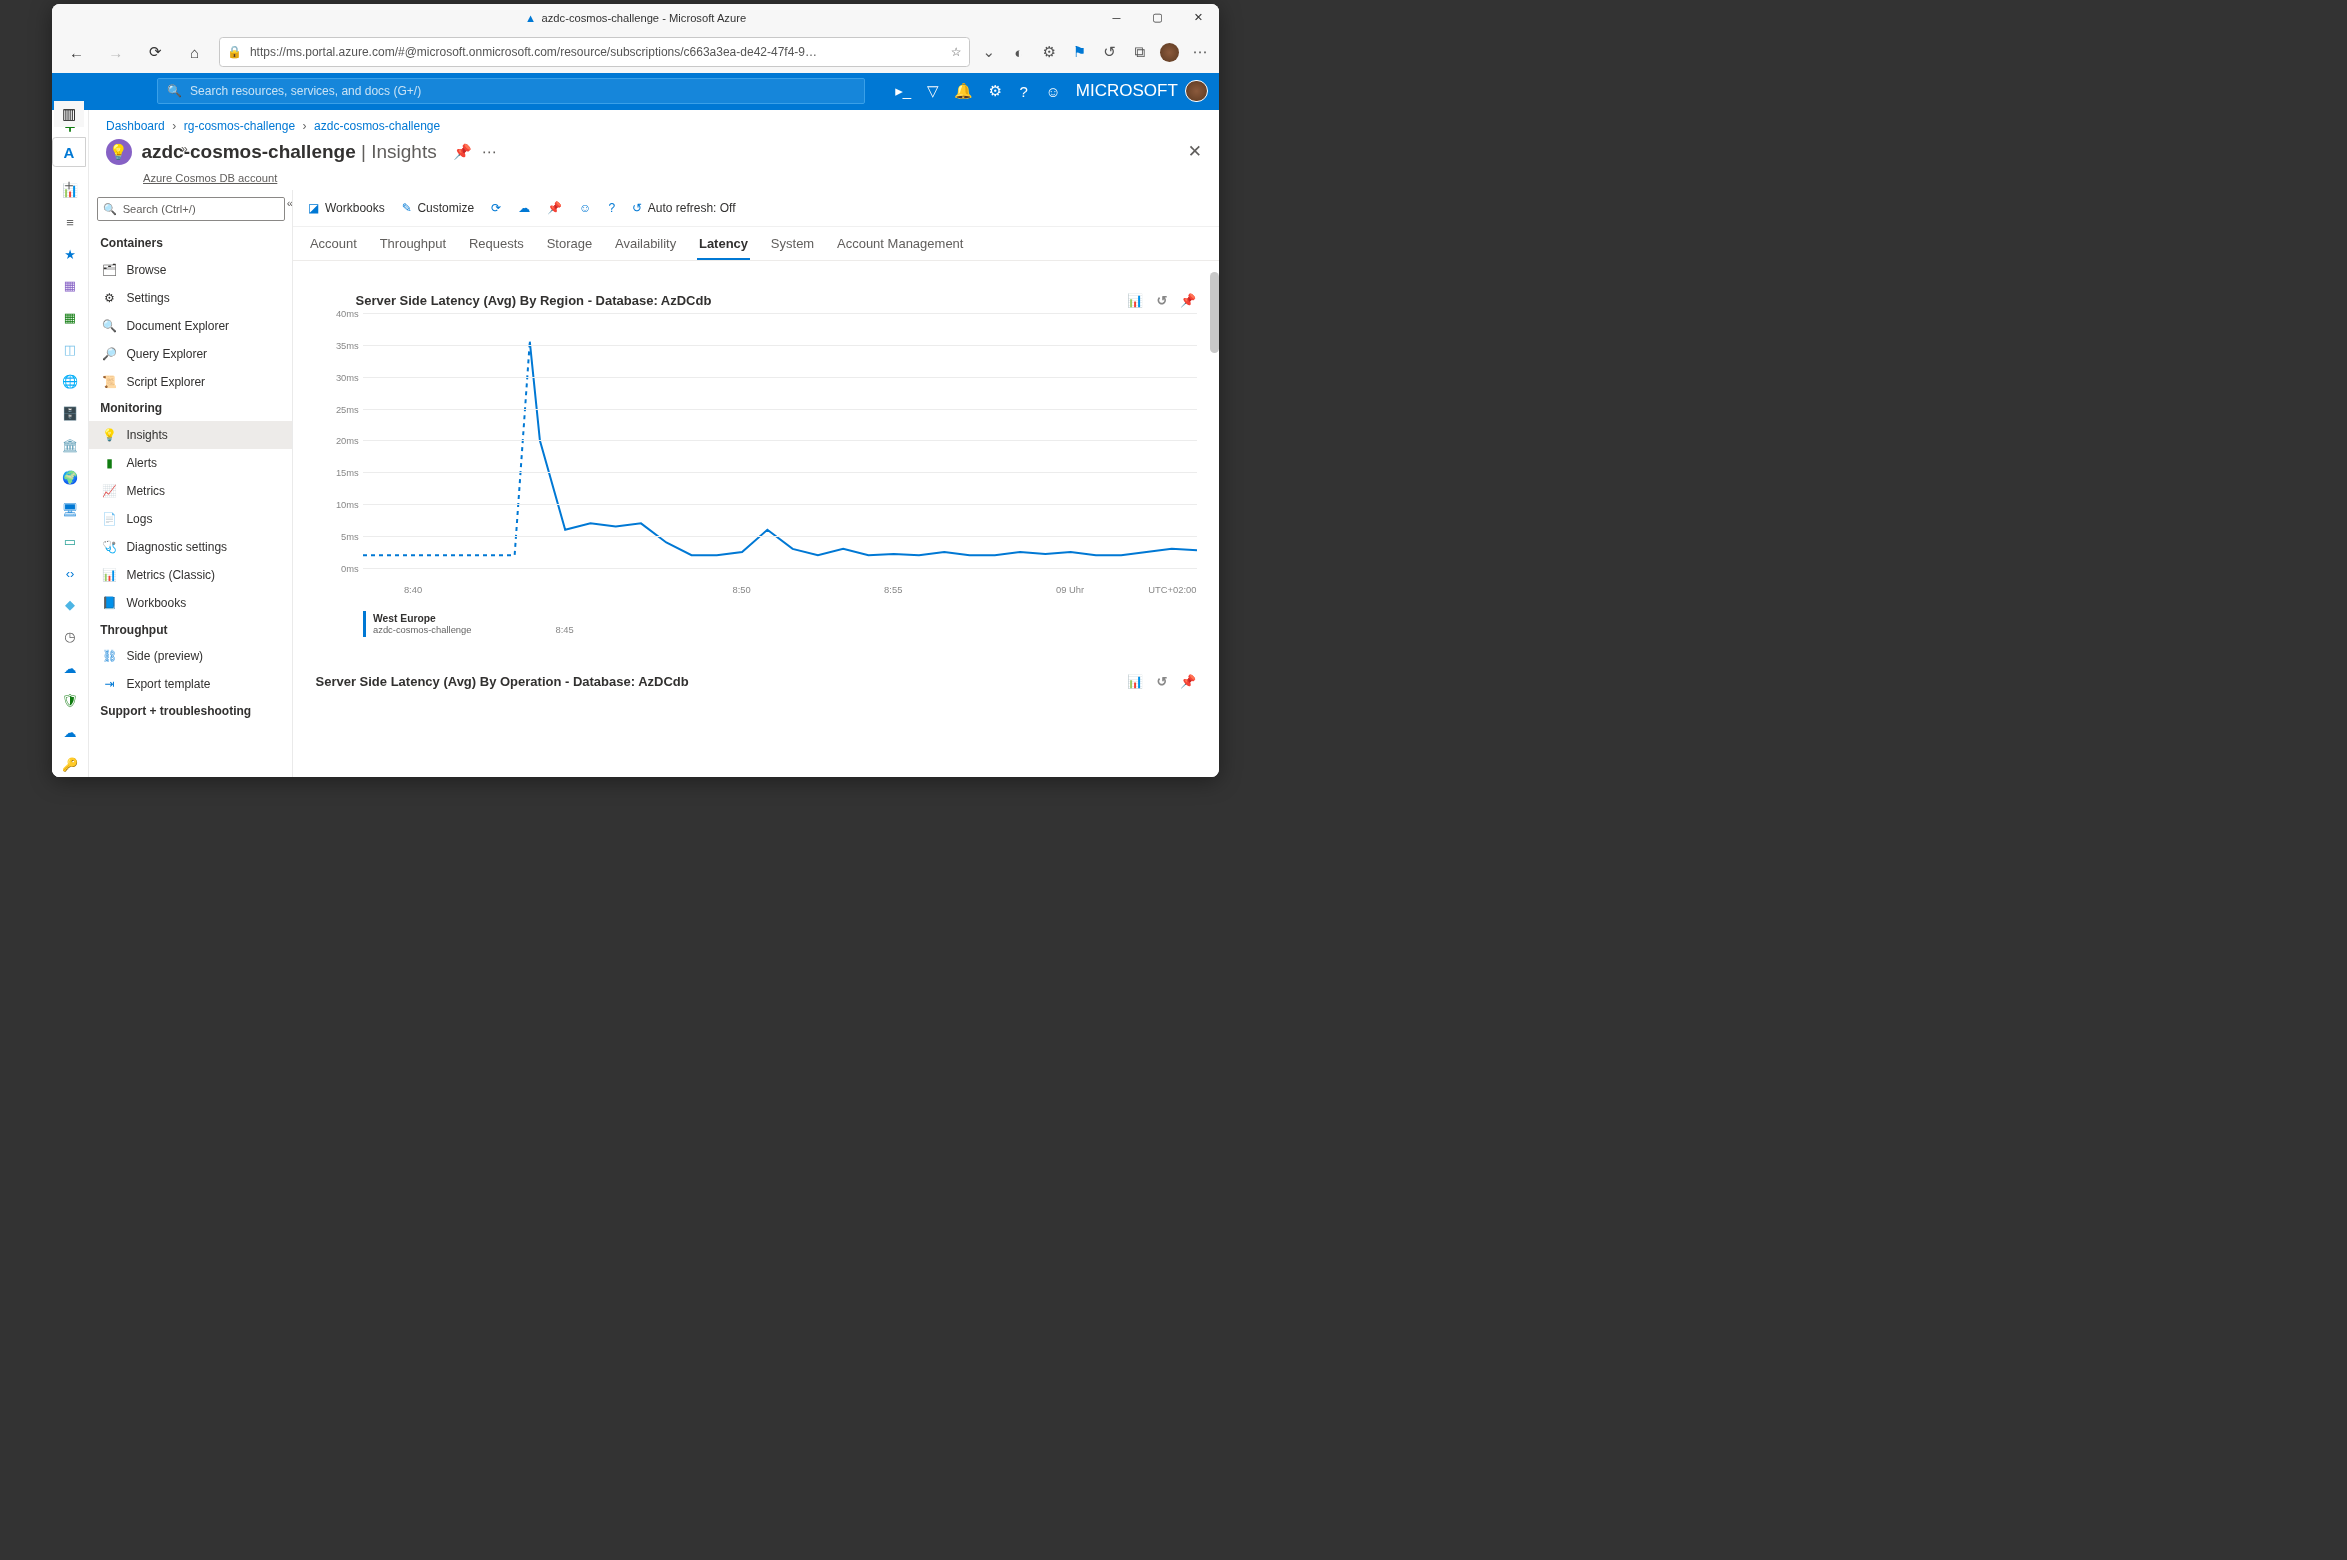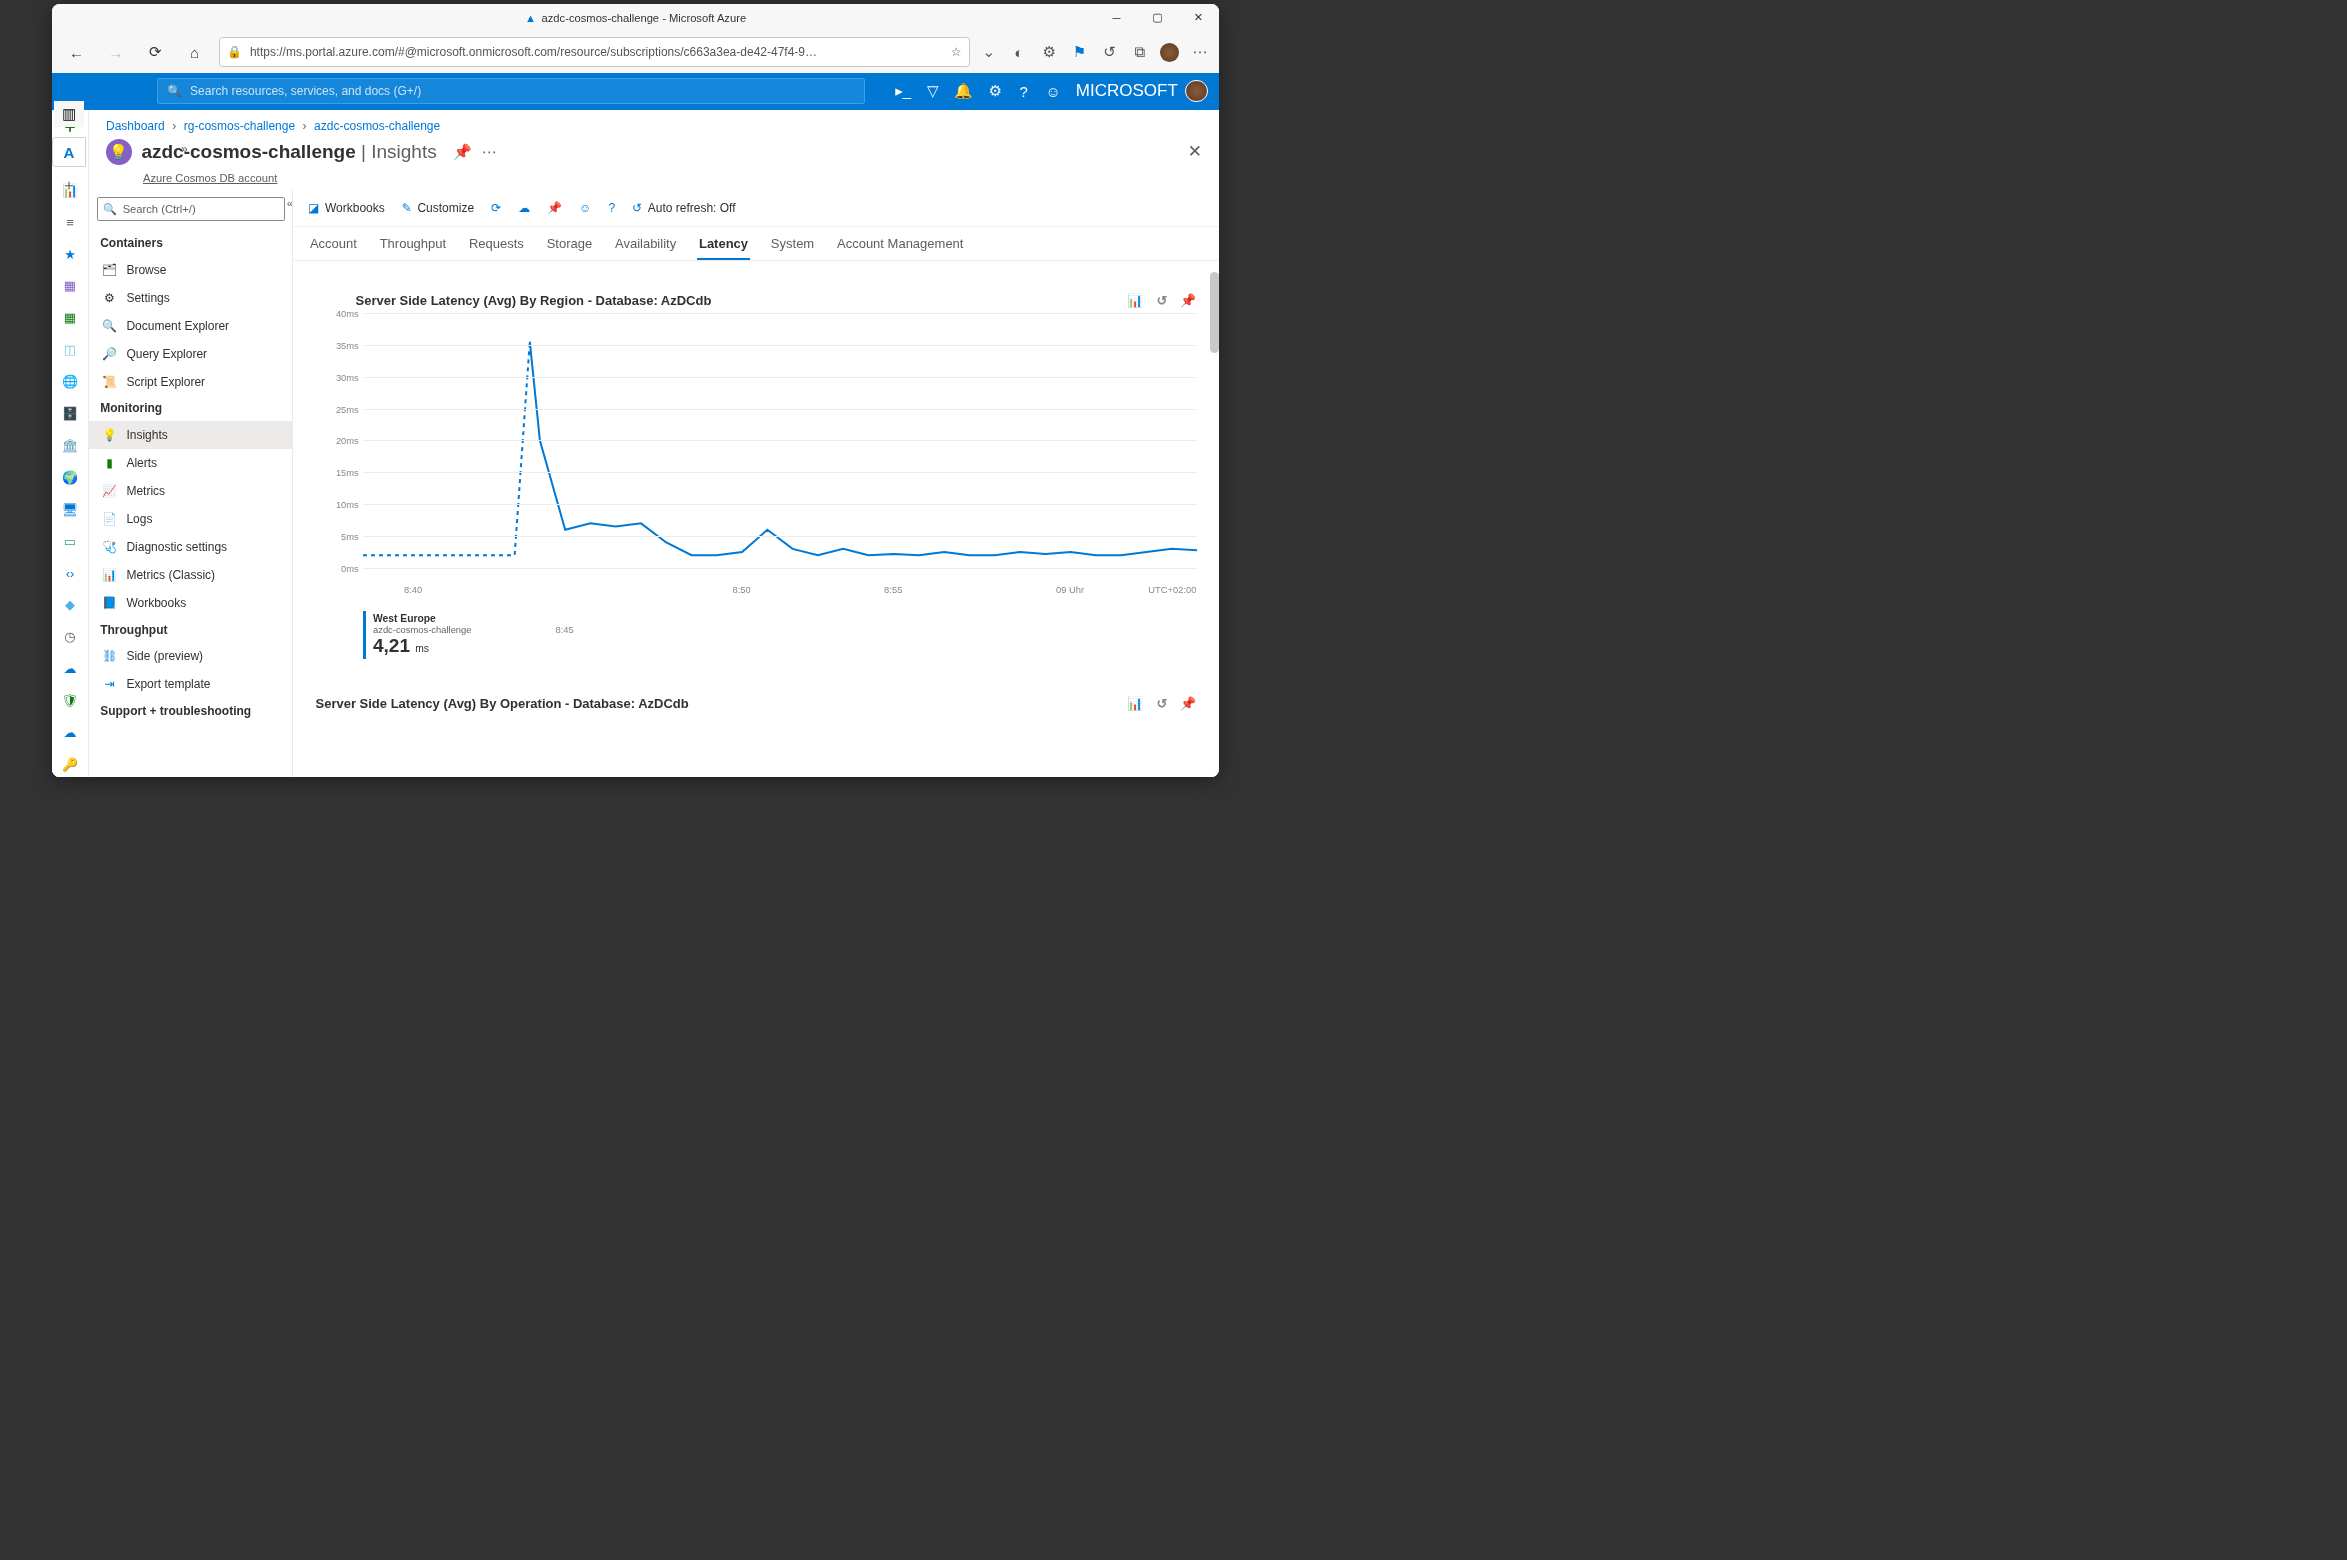--- a/index.html
+++ b/index.html
@@ -366,21 +366,20 @@
                   <div class="xt" style="left: 45.4545%;">8:50</div>
                   <div class="xt" style="left: 63.6364%;">8:55</div>
                   <div class="xt" style="left: 84.8485%;">09 Uhr</div>
                   <div class="tz">UTC+02:00</div>
                 </div>
             </div>
 
             <div class="legend">
               <div class="l1">West Europe</div>
               <div class="l2">azdc-cosmos-challenge</div>
-              <div class="l3"><span>4,21</span> <span class="ms">ms</span></div>
             </div>
 
             <div class="charthdr2">
               <span>Server Side Latency (Avg) By Operation - Database: AzDCdb</span>
               <div class="chicons">
                 <span>📊</span>
                 <span style="color:#888;">↺</span>
                 <span>📌</span>
               </div>
             </div>

